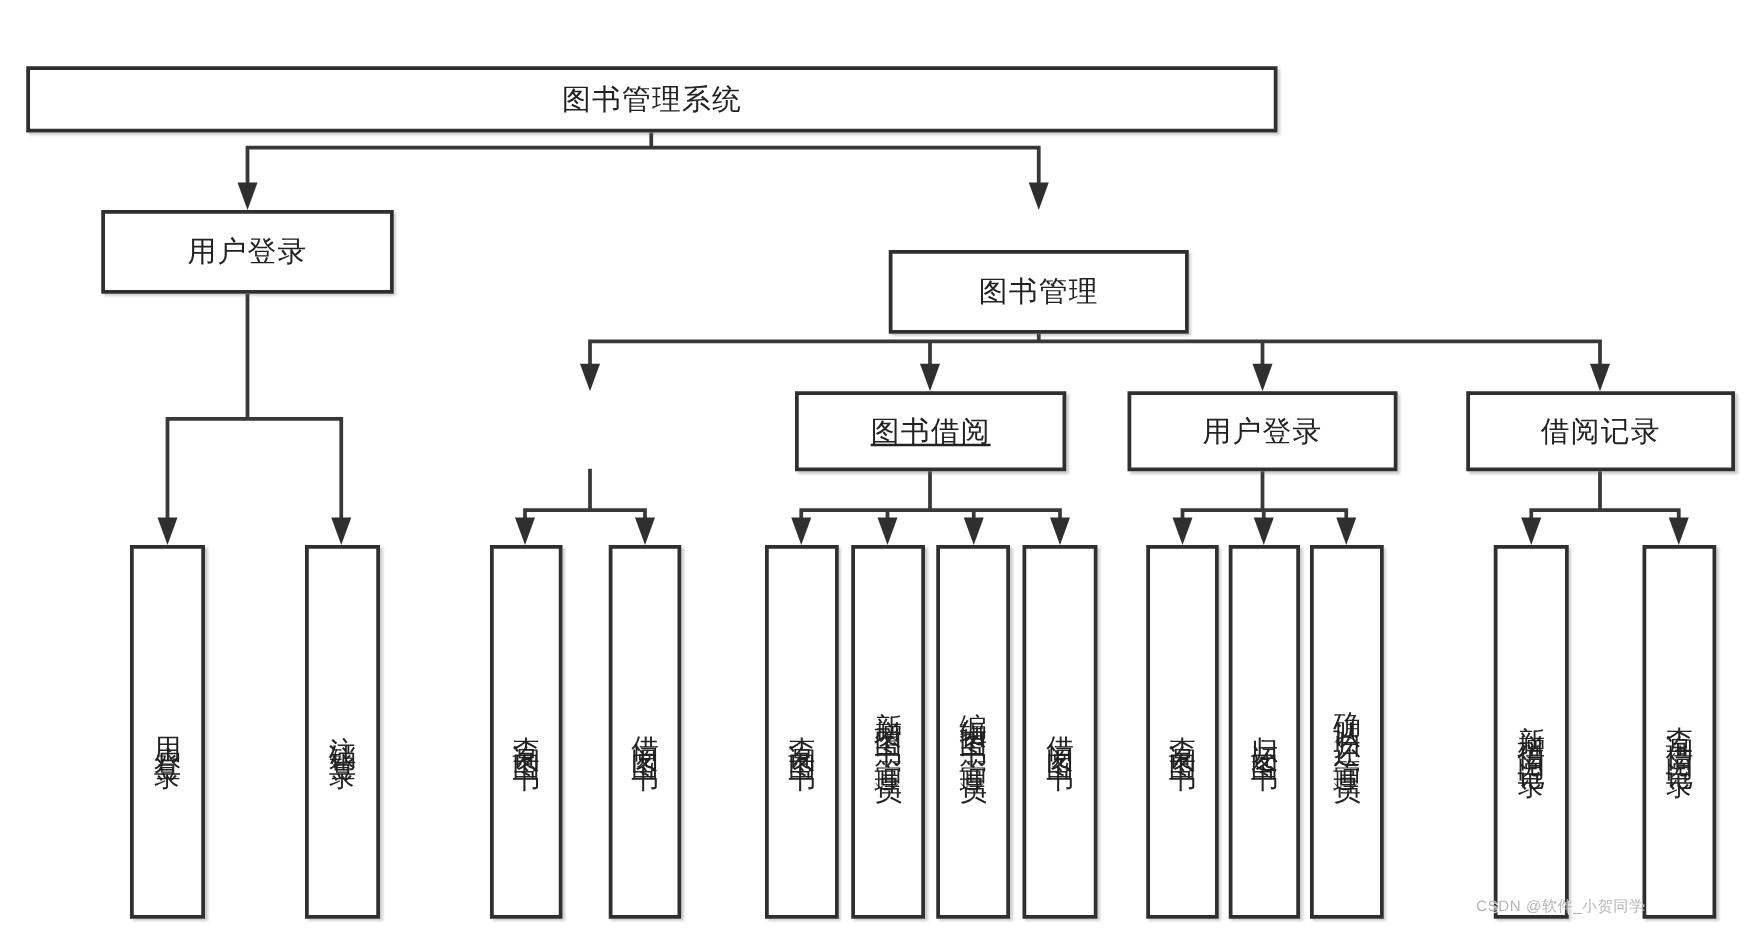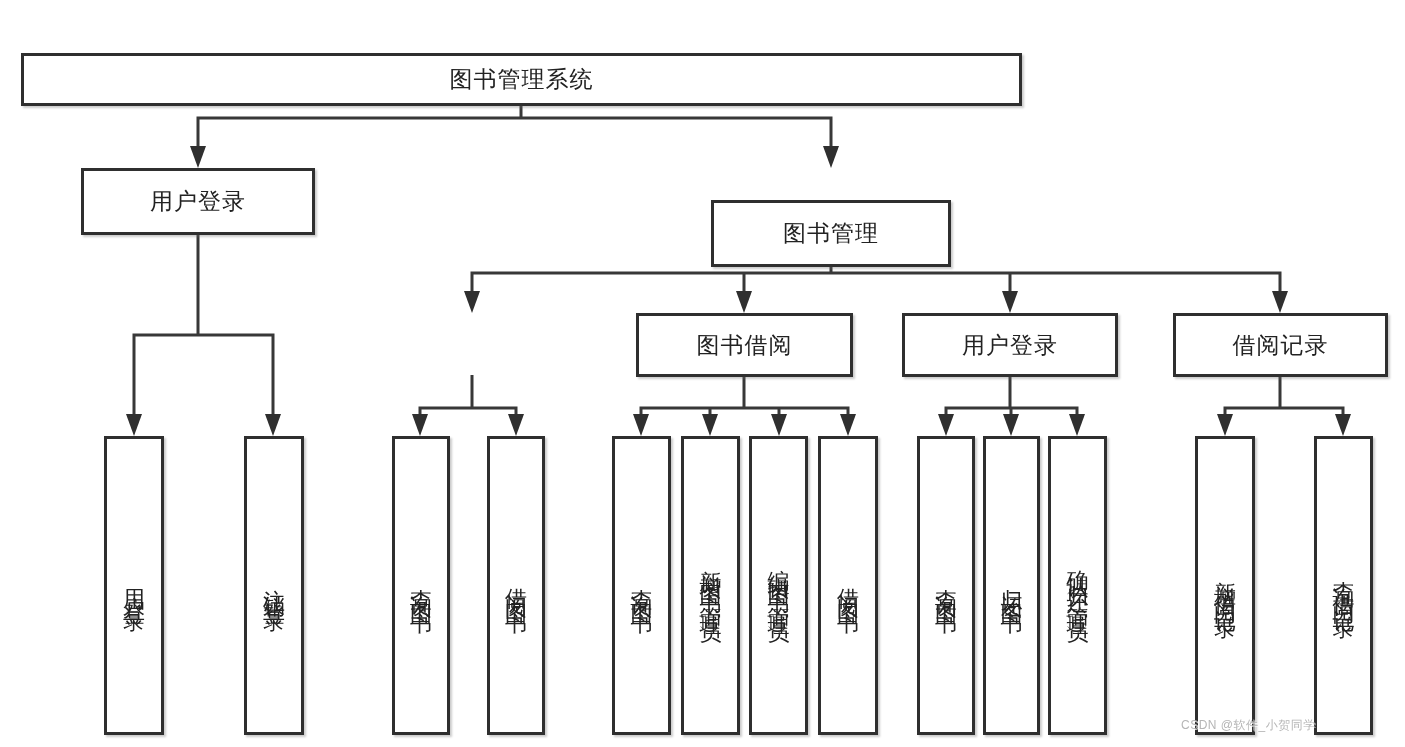--- a/index.html
+++ b/index.html
@@ -105,21 +105,21 @@
     <span>图书管理系统</span>
   </div>
 
   <div class="node hnode" style="left:81px;top:168px;width:234px;height:67px;">
     <span>用户登录</span>
   </div>
   <div class="node hnode" style="left:711px;top:168px;width:240px;height:67px;margin-top:32px;">
     <span>图书管理</span>
   </div>
 
-  <div class="node hnode" style="left:636px;top:313px;width:217px;height:64px;">
+  <div class="node hnode" style="left:636px;top:313px;width:217px;height:64px;text-decoration:underline;">
     <span>图书借阅</span>
   </div>
   <div class="node hnode" style="left:902px;top:313px;width:216px;height:64px;">
     <span>用户登录</span>
   </div>
   <div class="node hnode" style="left:1173px;top:313px;width:215px;height:64px;">
     <span>借阅记录</span>
   </div>
 
   <div class="node leaf" style="left:104px;width:60px;">

